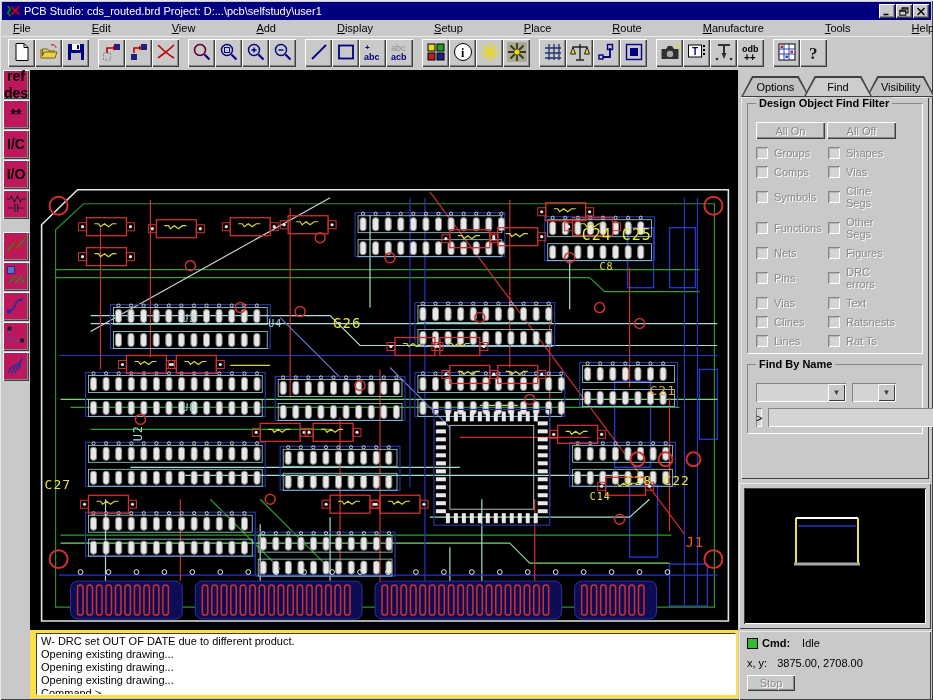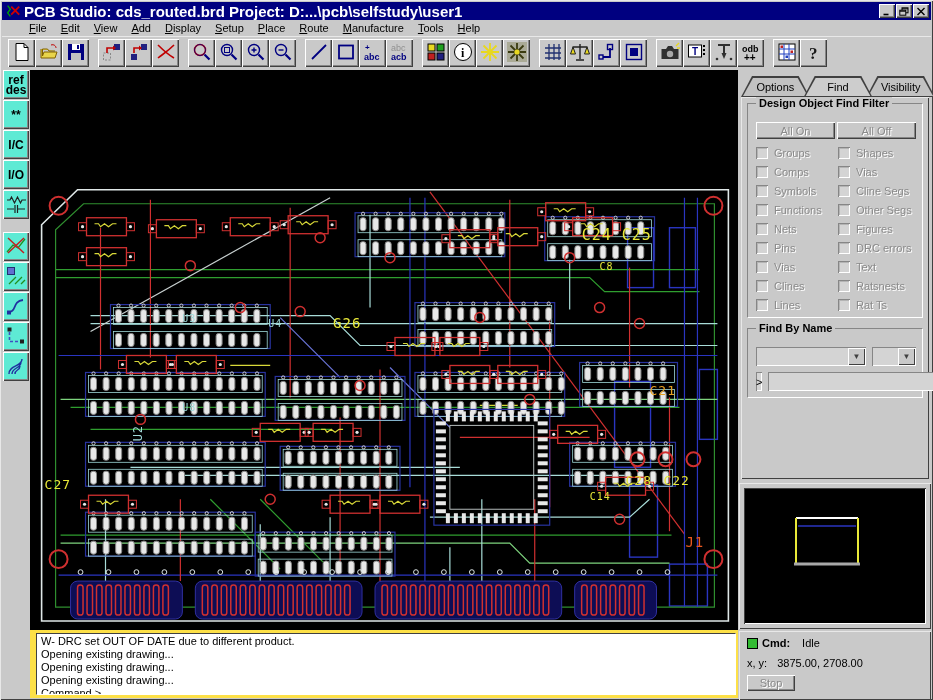--- a/index.html
+++ b/index.html
@@ -5,64 +5,64 @@
   * { margin:0; padding:0; box-sizing:border-box; }
   html,body { width:933px; height:700px; overflow:hidden; background:#c9c9c9;
     font-family:"Liberation Sans", sans-serif; font-size:11px; color:#000; }
   .window { position:absolute; inset:0; background:#c9c9c9;
     box-shadow: inset 1px 1px 0 #e8e8e8, inset -1px -1px 0 #404040; }
 
   
   .titlebar { position:absolute; left:2px; top:2px; right:2px; height:18px;
     background:#000080; display:flex; align-items:center; padding:0 2px; }
   .titlebar .app-icon { width:16px; height:14px; margin:0 3px 0 1px; }
-  .titlebar .title-text { color:#fff; font-weight:bold; font-size:15px; white-space:nowrap; }
+  .titlebar .title-text { color:#fff; font-weight:normal; font-size:11px; white-space:nowrap; }
   .win-btns { margin-left:auto; display:flex; gap:1px; }
   .win-btn { width:16px; height:14px; background:#c9c9c9; display:flex; align-items:center; justify-content:center;
     box-shadow: inset 1px 1px 0 #fff, inset -1px -1px 0 #404040, inset -2px -2px 0 #868686; }
   .win-btn svg { width:10px; height:9px; }
 
   
   .menubar { position:absolute; left:2px; top:20px; right:2px; height:16px;
-    display:flex; align-items:center; background:#c9c9c9; padding-left:20px; }
+    display:flex; align-items:center; background:#c9c9c9; padding-left:4px;gap:47px; }
   .menu-item { padding:1px 7px; white-space:nowrap; }
 
   
   .toolbar { position:absolute; left:2px; top:36px; right:2px; height:33px;
     display:flex; align-items:center; gap:9px; padding-left:6px;
     border-top:1px solid #e8e8e8; }
   .tb-group { display:flex; }
   .tb-btn { width:27px; height:28px; background:#c9c9c9; display:flex; align-items:center; justify-content:center;
     box-shadow: inset 1px 1px 0 #ffffff, inset -1px -1px 0 #404040, inset -2px -2px 0 #868686; }
   .tb-btn svg { width:22px; height:22px; }
 
   
   .sidebar { position:absolute; left:2px; top:70px; width:28px; bottom:2px; background:#c9c9c9; }
-  .sb-btn { width:26px; height:29px; margin:0 0 1px 1px; background:#5eead4;
+  .sb-btn { width:26px; height:29px; margin:0 0 1px 1px; background:#be185d;
     display:flex; align-items:center; justify-content:center; text-align:center;
     box-shadow: inset 1px 1px 0 #ffffff, inset -1px -1px 0 #404040, inset -2px -2px 0 #868686;
-    font-weight:bold; font-size:12px; line-height:10px; }
+    font-weight:bold; font-size:14px; line-height:17px; }
   .sb-btn svg { width:22px; height:22px; }
   .sb-gap { height:12px; }
 
   
   .canvas { position:absolute; left:30px; top:70px; width:708px; height:560px; background:#000; }
 
   
   .rightpanel { position:absolute; left:739px; top:70px; width:192px; height:630px; background:#c9c9c9; }
   .tabs { position:absolute; left:2px; top:6px; right:2px; height:21px; display:flex; }
   .tab { flex:1; padding:1px; clip-path:polygon(11px 0, calc(100% - 11px) 0, 100% 100%, 0 100%);
     background:#404040; margin-right:-6px; }
   .tab-inner { width:100%; height:100%; clip-path:polygon(11px 1px, calc(100% - 11px) 1px, calc(100% - 1px) 100%, 1px 100%);
     background:#c2c2c2; display:flex; align-items:center; justify-content:center; }
   .tab.active { z-index:2; }
   .tab.active .tab-inner { background:#cdcdcd; }
   .tabpanel { position:absolute; left:2px; top:27px; right:2px; height:382px; background:#c9c9c9;
     box-shadow: inset 1px 1px 0 #e8e8e8, inset -1px -1px 0 #404040; padding:6px; }
-  .groupbox { position:relative; border:1px solid; border-color:#868686 #fff #fff #868686; margin-bottom:10px; padding:8px 4px 6px 6px; }
+  .groupbox { position:relative; border:1px solid; border-color:#868686 #fff #fff #868686; margin-bottom:10px; padding:8px 24px 6px 6px; }
   .groupbox > .gb-title { position:absolute; top:-7px; left:8px; background:#c9c9c9; padding:0 3px; font-weight:bold; }
   .filter-btns { display:flex; gap:2px; margin:6px 2px 8px 2px;justify-content:center; }
   .gray-btn { flex:1; height:17px; background:#c9c9c9; color:#8a8a8a; text-shadow:1px 1px 0 #fff;
     display:flex; align-items:center; justify-content:center;
     box-shadow: inset 1px 1px 0 #ffffff, inset -1px -1px 0 #404040, inset -2px -2px 0 #868686; }
   .cb-grid { display:grid; grid-template-columns:1fr 1fr; column-gap:4px; row-gap:7px; padding:0 2px; }
   .cb-item { display:flex; align-items:center; gap:6px; color:#8a8a8a; text-shadow:1px 1px 0 #fff; }
   .cb-box { width:12px; height:12px; background:#d4d4d4; flex:none;
     box-shadow: inset 1px 1px 0 #868686, inset -1px -1px 0 #ffffff, inset 2px 2px 0 #b4b4b4; }
   .fbn-row1 { display:flex; gap:6px; margin:8px 2px 6px 2px; }

